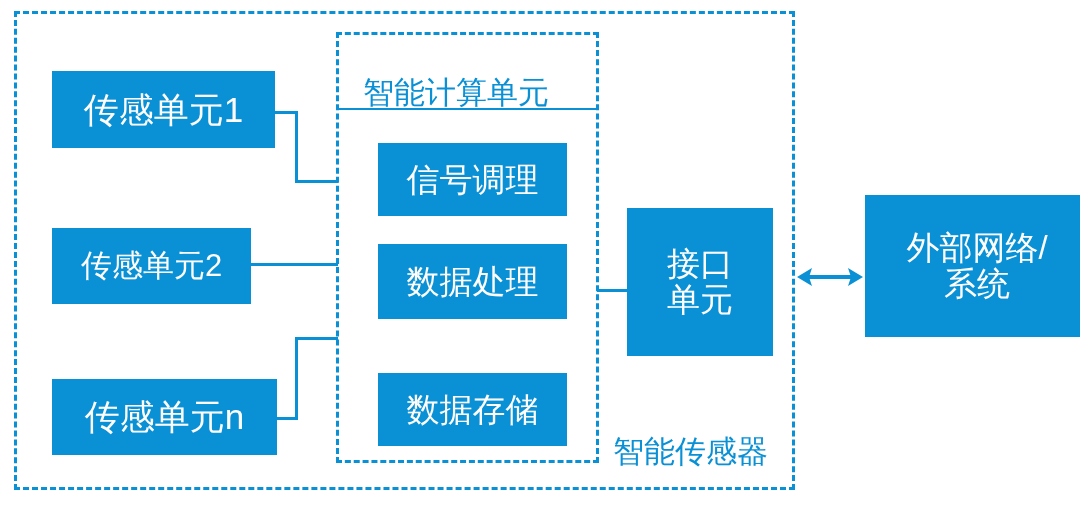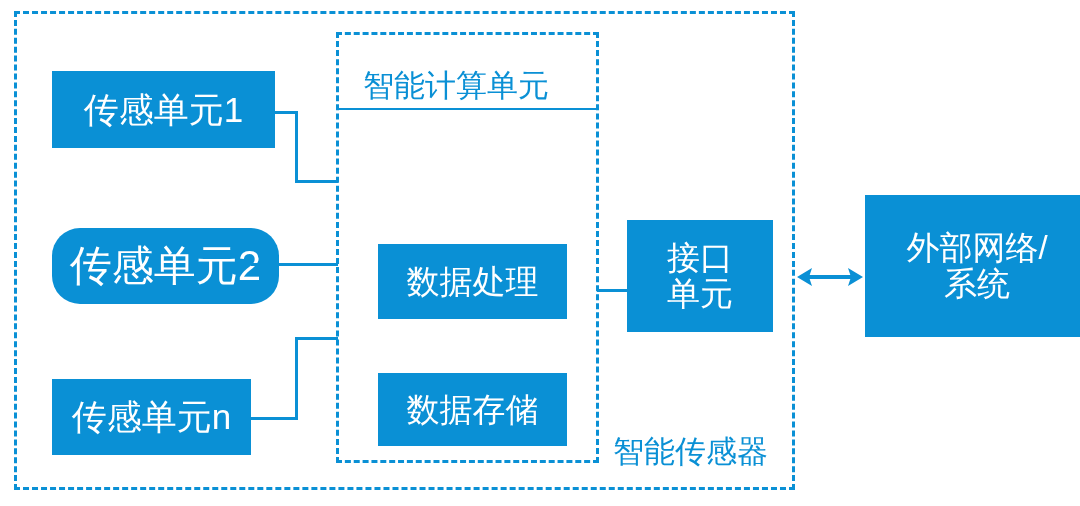--- a/index.html
+++ b/index.html
@@ -53,39 +53,39 @@
     color: #ffffff;
     display: flex;
     align-items: center;
     justify-content: center;
     text-align: center;
     line-height: 1.08;
     white-space: pre-line;
     font-weight: 400;
   }
   #sensor-unit-1 { left: 52px;  top: 71px;  width: 223px; height: 77px;  font-size: 35px; }
-  #sensor-unit-2 { left: 52px;  top: 228px; width: 227px; height: 76px;  font-size: 42px; border-radius: 28px; }
-  #sensor-unit-n { left: 52px;  top: 379px; width: 199px; height: 76px;  font-size: 35px; }
+  #sensor-unit-2 { left: 52px;  top: 228px; width: 199px; height: 76px;  font-size: 31px; }
+  #sensor-unit-n { left: 52px;  top: 379px; width: 225px; height: 76px;  font-size: 35px; }
 
   #signal-conditioning { left: 378px; top: 143px; width: 189px; height: 73px; font-size: 33px; }
   #data-processing     { left: 378px; top: 244px; width: 189px; height: 75px; font-size: 33px; }
   #data-storage        { left: 378px; top: 359px; width: 189px; height: 73px; font-size: 33px; margin-top: 14px; }
 
-  #interface-unit { left: 627px; top: 220px; width: 146px; height: 112px; font-size: 33px; }
+  #interface-unit { left: 627px; top: 208px; width: 146px; height: 148px; font-size: 33px; }
   #external-network { left: 865px; top: 195px; width: 224px; height: 142px; font-size: 33px; }
 
   
   .blue-label {
     position: absolute;
     color: #0a90d5;
     font-size: 31px;
     line-height: 1.1;
     white-space: nowrap;
   }
-  #compute-unit-title { left: 363px; top: 69px; text-align: right; }
+  #compute-unit-title { left: 363px; top: 76px; text-align: right; }
   #smart-sensor-label { left: 613px; top: 437px; font-family: Liberation Mono, monospace; }
 
   
   .stroke {
     position: absolute;
     background: #0a90d5;
   }
   .h { height: 3px; }
   .v { width: 3px; }
 
@@ -126,20 +126,21 @@
   <div id="compute-unit-title-rule"></div>
 
   <div class="blue-label" id="compute-unit-title">智能计算单元</div>
 
   <div class="blue-box" id="sensor-unit-1">传感单元1</div>
 
   <div class="blue-box" id="sensor-unit-2">传感单元2</div>
 
   <div class="blue-box" id="sensor-unit-n">传感单元n</div>
 
+  <div class="blue-box" id="signal-conditioning">信号调理</div>
 
   <div class="blue-box" id="data-processing">数据处理</div>
 
   <div class="blue-box" id="data-storage">数据存储</div>
 
   <div class="blue-box" id="interface-unit">接口
 单元</div>
 
   <div class="blue-box" id="external-network">外部网络/
 系统</div>

